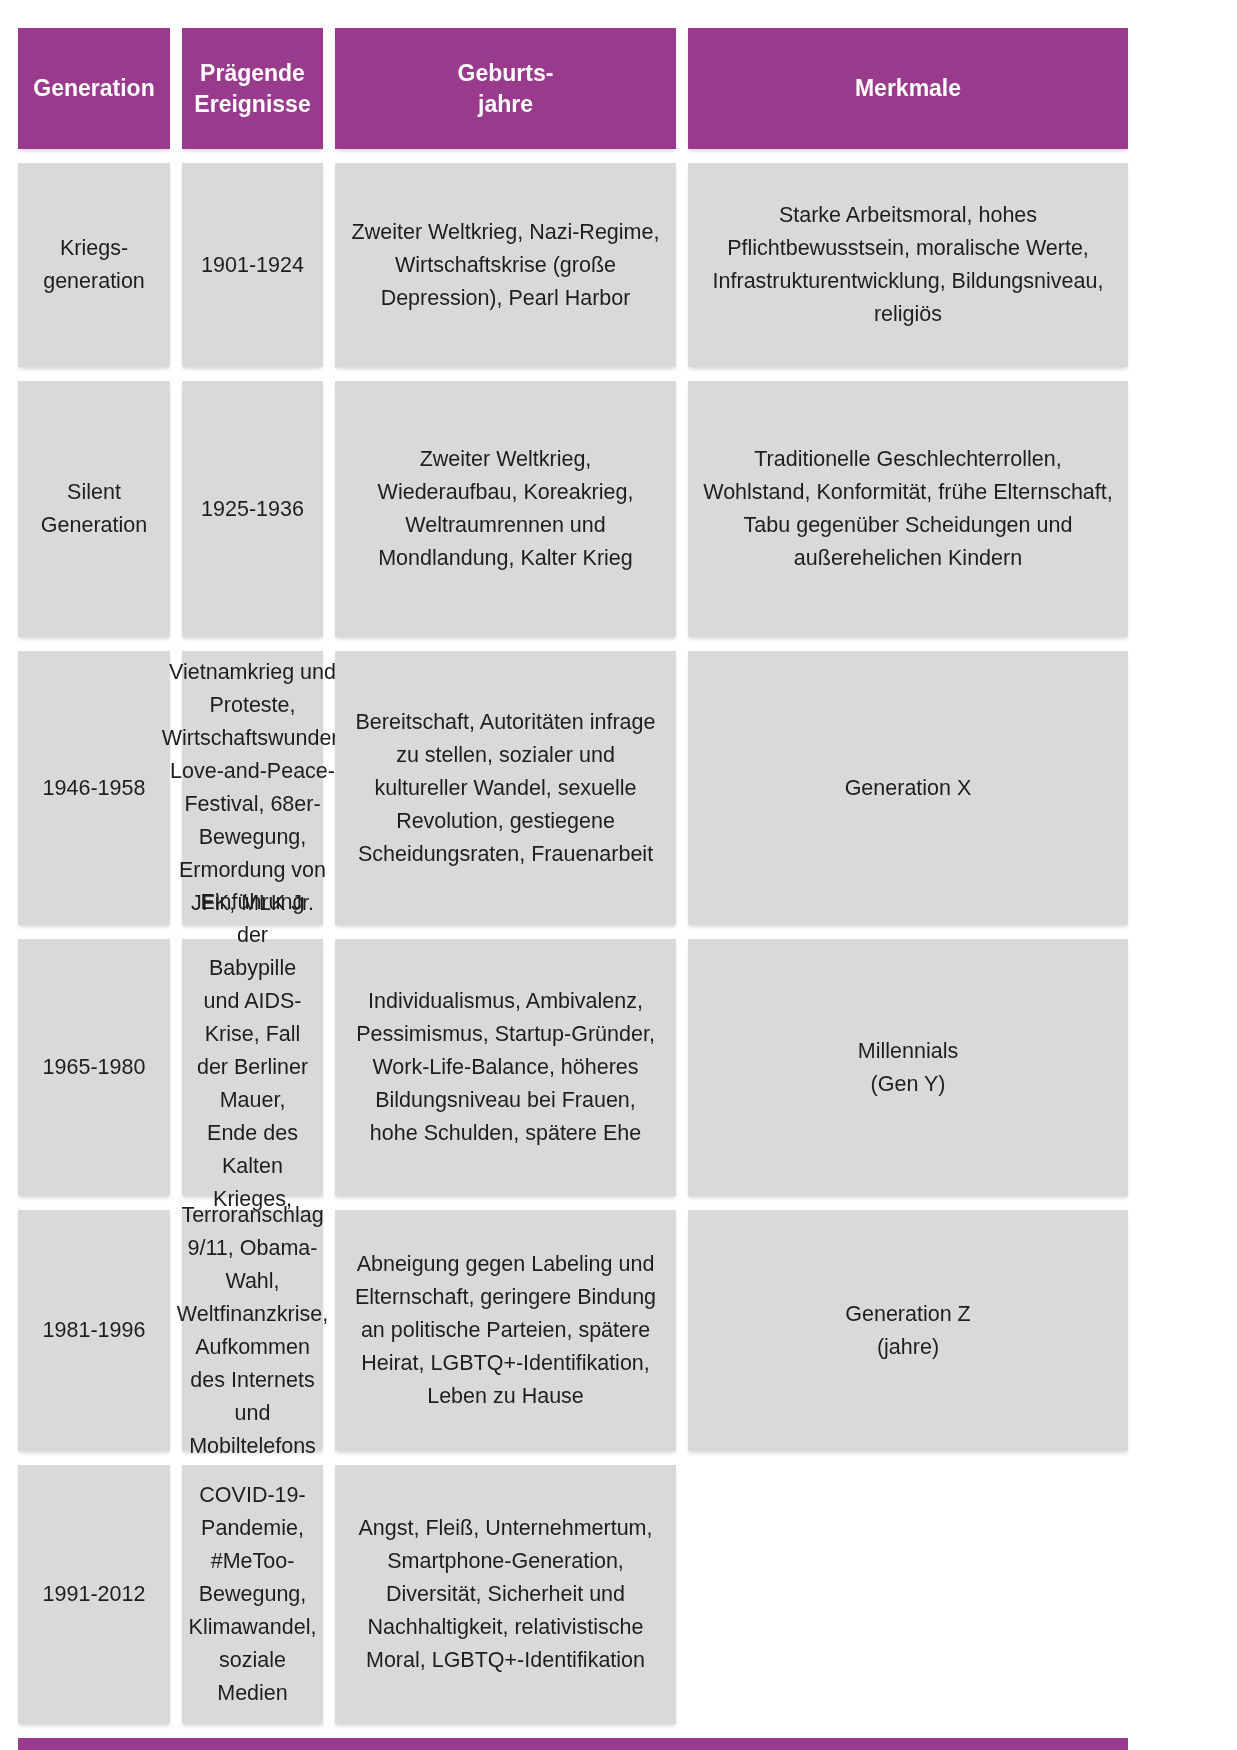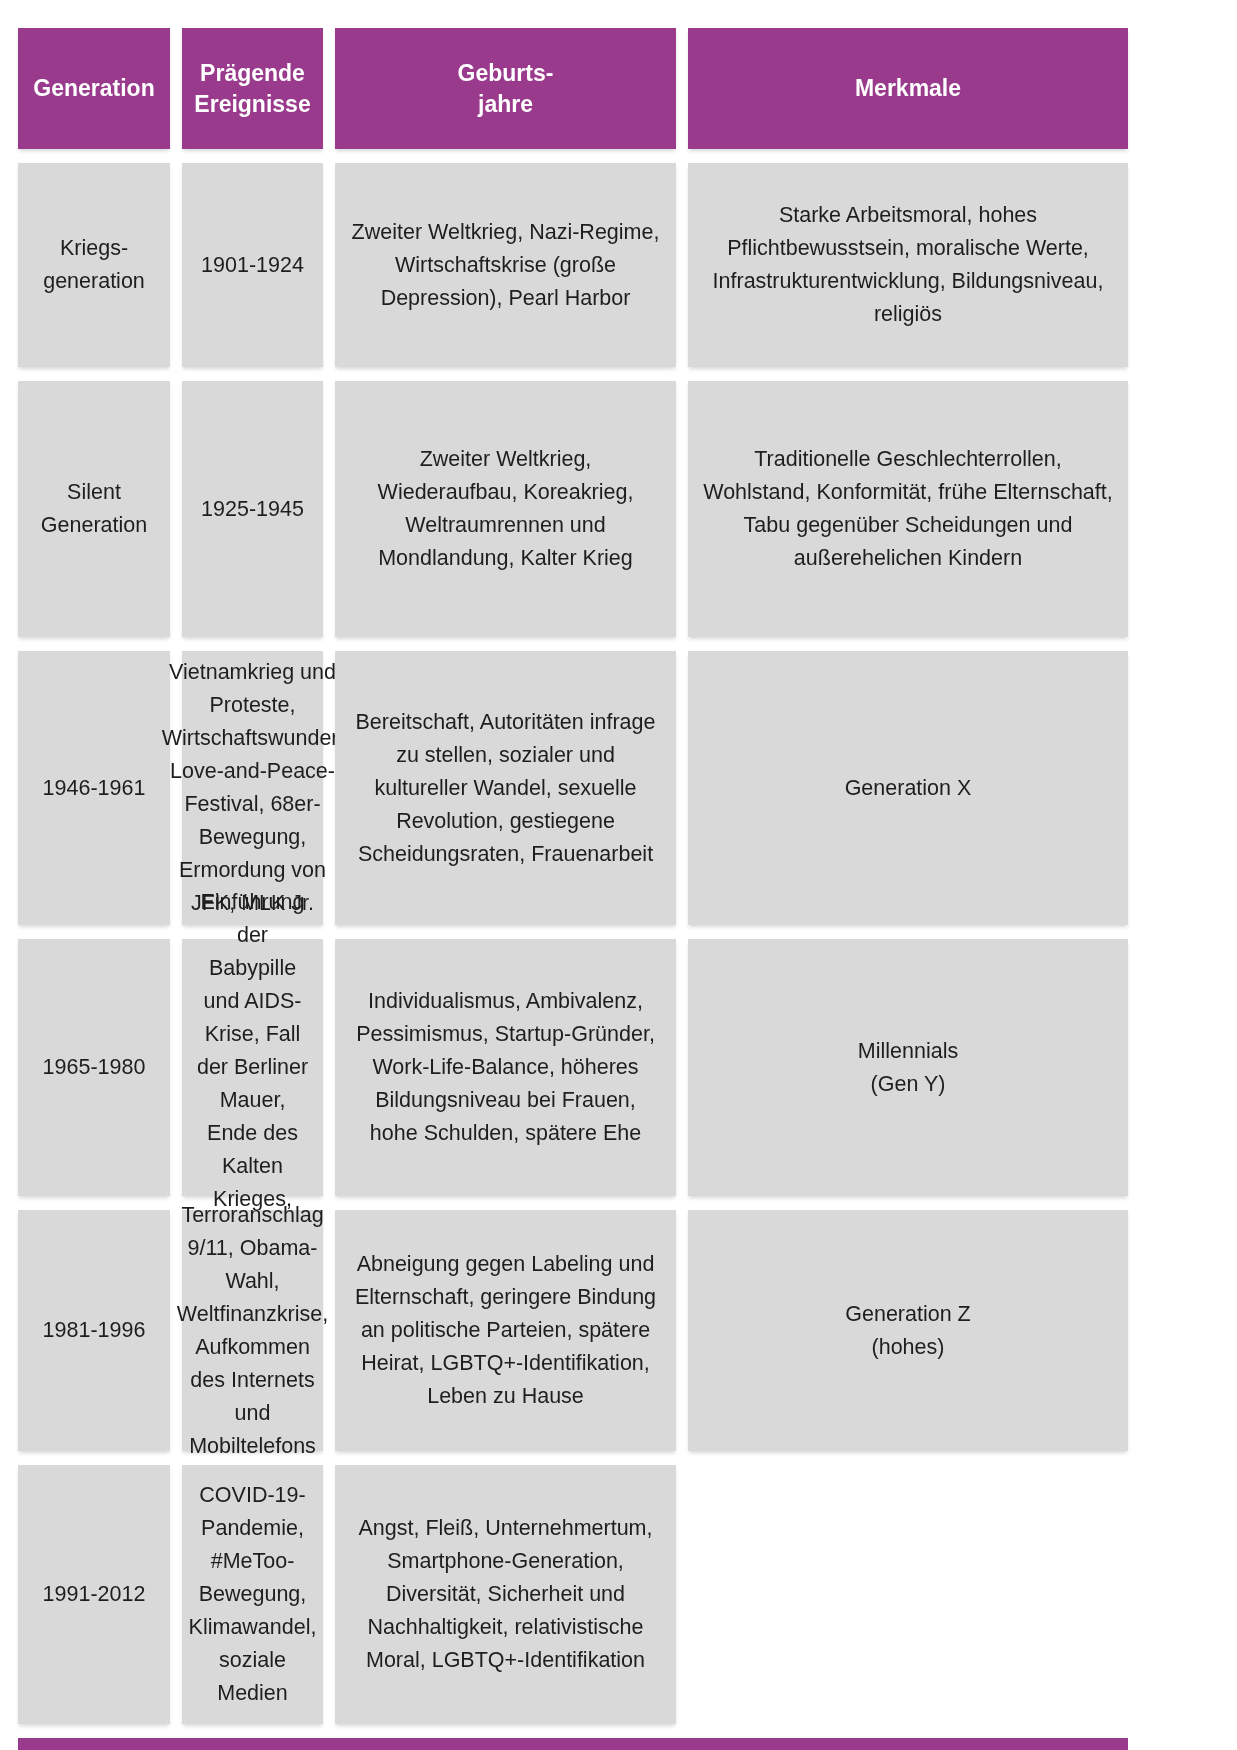--- a/index.html
+++ b/index.html
@@ -59,41 +59,41 @@
     <div class="cell header">Merkmale</div>
 
     <div class="cell">Kriegs-
 generation</div>
     <div class="cell">1901-1924</div>
     <div class="cell">Zweiter Weltkrieg, Nazi-Regime, Wirtschaftskrise (große Depression), Pearl Harbor</div>
     <div class="cell">Starke Arbeitsmoral, hohes Pflichtbewusstsein, moralische Werte, Infrastrukturentwicklung, Bildungsniveau, religiös</div>
 
     <div class="cell">Silent
 Generation</div>
-    <div class="cell">1925-1945</div>
+    <div class="cell">1925-1936</div>
     <div class="cell">Zweiter Weltkrieg, Wiederaufbau, Koreakrieg, Weltraumrennen und Mondlandung, Kalter Krieg</div>
     <div class="cell">Traditionelle Geschlechterrollen, Wohlstand, Konformität, frühe Elternschaft, Tabu gegenüber Scheidungen und außerehelichen Kindern</div>
 
-    <div class="cell">1946-1961</div>
+    <div class="cell">1946-1958</div>
     <div class="cell">Vietnamkrieg und Proteste, Wirtschaftswunder, Love-and-Peace-Festival, 68er-Bewegung, Ermordung von JFK, MLK Jr.</div>
     <div class="cell">Bereitschaft, Autoritäten infrage zu stellen, sozialer und kultureller Wandel, sexuelle Revolution, gestiegene Scheidungsraten, Frauenarbeit</div>
 
     <div class="cell">Generation X</div>
     <div class="cell">1965-1980</div>
     <div class="cell">Einführung der Babypille und AIDS-Krise, Fall der Berliner Mauer, Ende des Kalten Krieges, Tschernobyl</div>
     <div class="cell">Individualismus, Ambivalenz, Pessimismus, Startup-Gründer, Work-Life-Balance, höheres Bildungsniveau bei Frauen, hohe Schulden, spätere Ehe</div>
 
     <div class="cell">Millennials
 (Gen Y)</div>
     <div class="cell">1981-1996</div>
     <div class="cell">Terroranschlag 9/11, Obama-Wahl, Weltfinanzkrise, Aufkommen des Internets und Mobiltelefons</div>
     <div class="cell">Abneigung gegen Labeling und Elternschaft, geringere Bindung an politische Parteien, spätere Heirat, LGBTQ+-Identifikation, Leben zu Hause</div>
 
     <div class="cell">Generation Z
-(hohes)</div>
+(jahre)</div>
     <div class="cell">1991-2012</div>
     <div class="cell">COVID-19-Pandemie, #MeToo-Bewegung, Klimawandel, soziale Medien</div>
     <div class="cell">Angst, Fleiß, Unternehmertum, Smartphone-Generation, Diversität, Sicherheit und Nachhaltigkeit, relativistische Moral, LGBTQ+-Identifikation</div>
 
   </div>
 
   <div class="bottom-strip"></div>
 </div>
 
 </body></html>

